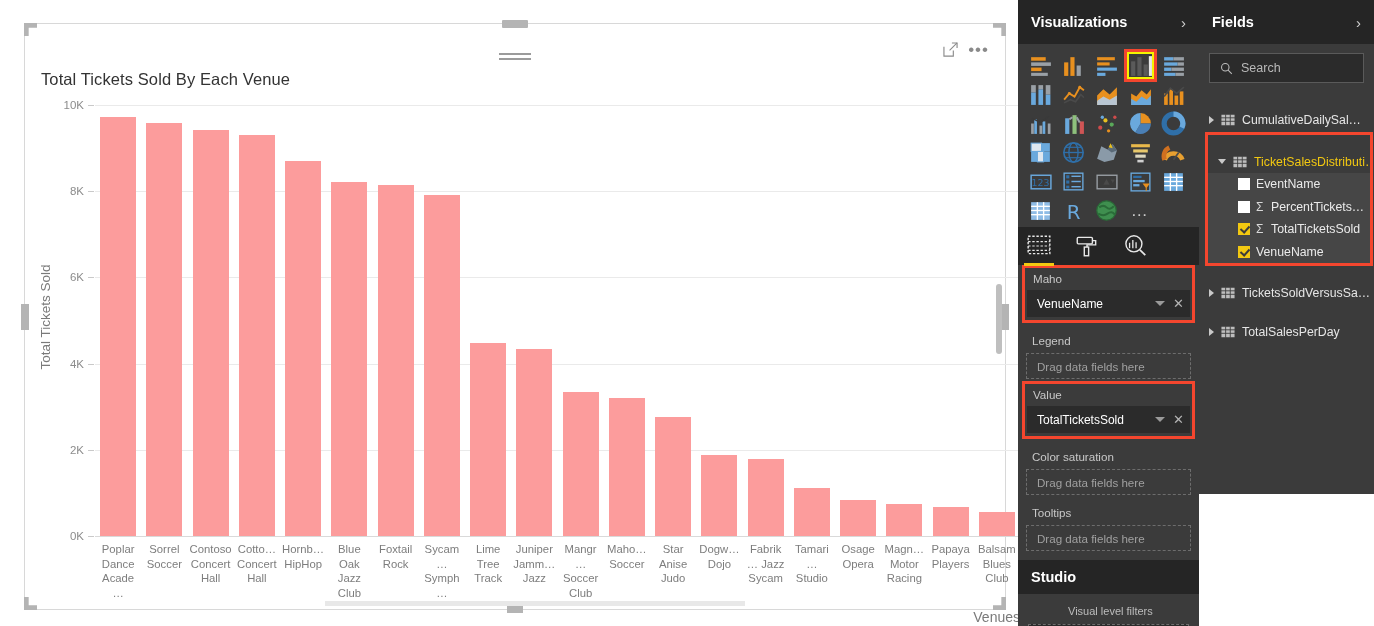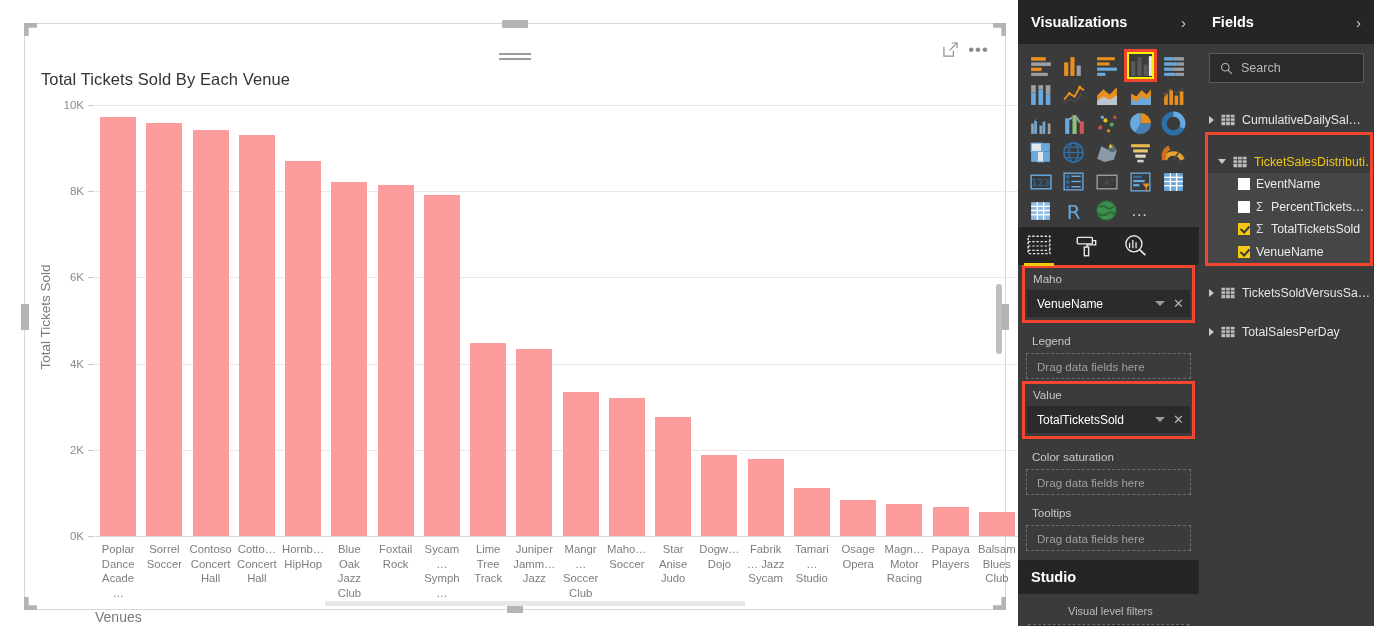--- a/index.html
+++ b/index.html
@@ -93,21 +93,21 @@
   .xlabels {
     position: absolute; left: 70px; top: 518px; width: 925px;
     display: flex; align-items: flex-start;
   }
   .xlabel {
     flex: 1 1 0; text-align: center; font-size: 11.3px; color: #7d7d7d;
     line-height: 14.6px; padding: 0 2px; word-break: break-word;
   }
   .xaxis-title {
     position: absolute; left: 70px; top: 585px; width: 925px;
-    text-align: left; font-size: 14px; color: #7a7a7a;
+    text-align: right; font-size: 14px; color: #7a7a7a;
   }
 
   
   .vscroll { position: absolute; right: 3px; top: 60px; width: 6px;
     height: 490px; background: transparent; }
   .vscroll i { position: absolute; left: 0; top: 200px; width: 6px;
     height: 70px; background: #bfbfbf; border-radius: 3px; display: block; }
   .hscroll { position: absolute; left: 300px; bottom: 3px; width: 420px;
     height: 5px; }
   .hscroll i { display:block; width: 100%; height: 5px; background: #e8e8e8; }
@@ -177,21 +177,21 @@
   .filters-head h3 { font-size: 14.5px; color: #ffffff; font-weight: bold; }
   .filter-sub { font-size: 11px; color: #bdbdbd; padding: 11px 14px 7px 14px; margin-left: 36px; }
   .filter-chip {
     margin: 0 10px; background: #2b2b2b; border: 1px dashed #6d6d6d;
     height: 27px; display: flex; align-items: center; padding-left: 10px;
     font-size: 12px; color: #ffffff;
   }
 
   
   .fieldspane {
-    position: absolute; left: 1199px; top: 0; width: 175px; height: 626px;
+    position: absolute; left: 1199px; top: 0; width: 175px; height: 494px;
     background: #3b3b3b;
   }
   .search-wrap { padding: 9px 10px 10px 10px; }
   .search-box {
     background: #2b2b2b; border: 1px solid #5a5a5a; height: 30px;
     display: flex; align-items: center; padding-left: 10px; gap: 8px;
   }
   .search-box span.ph { font-size: 12.5px; color: #b9b9b9; }
 
   .tree { font-size: 12.3px; }

